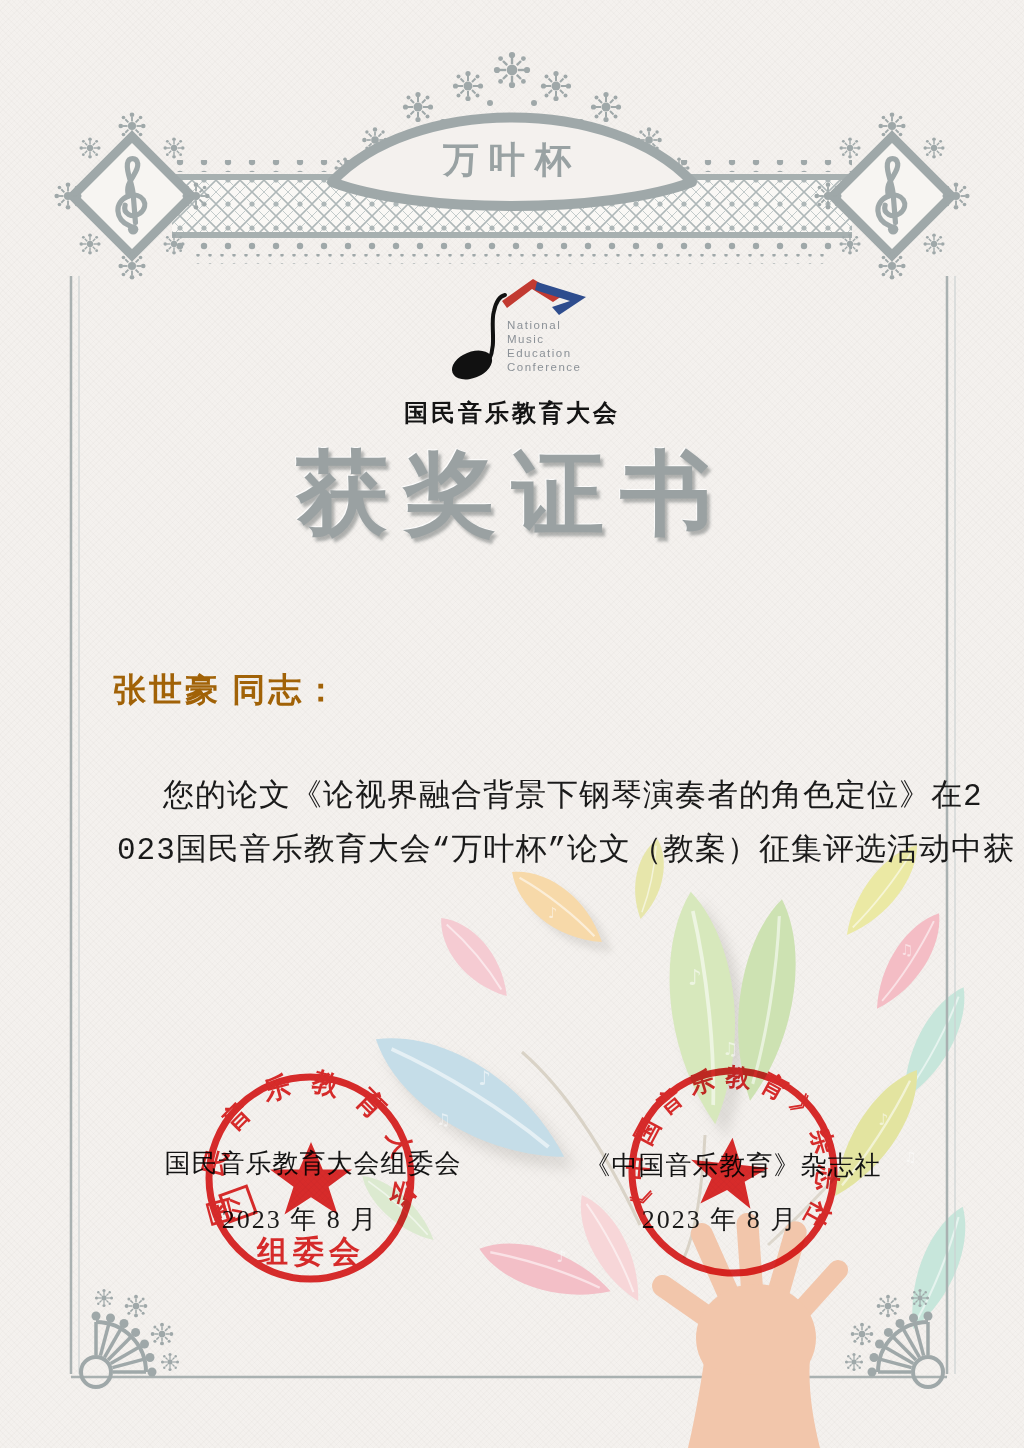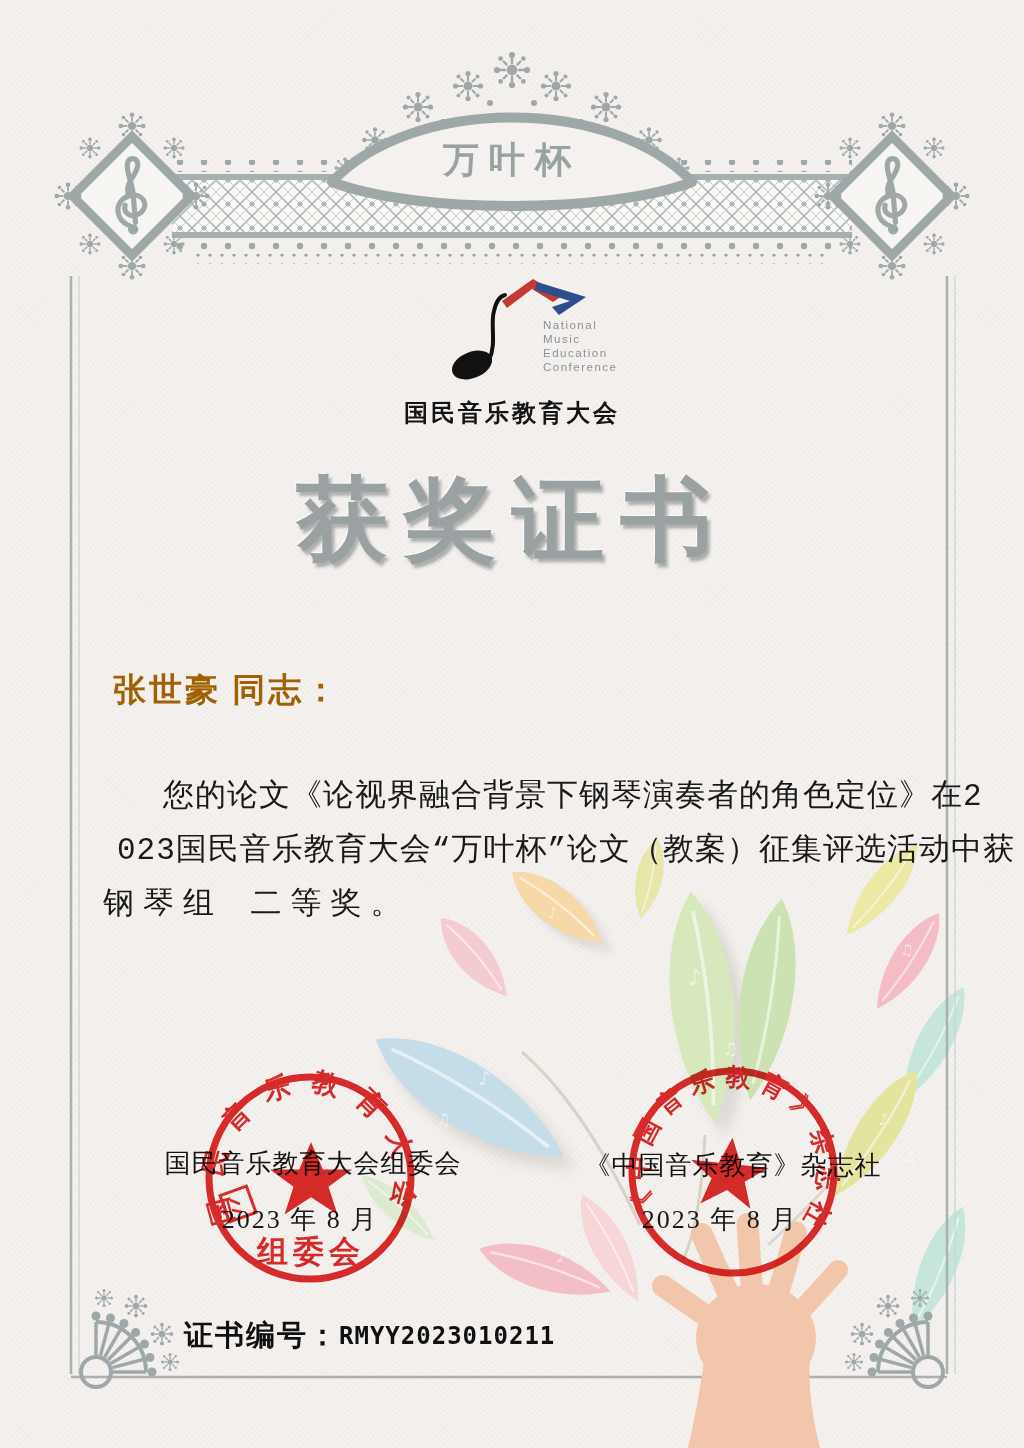--- a/index.html
+++ b/index.html
@@ -8,25 +8,25 @@
         font-family:"Liberation Serif", serif;}
   .tex{position:absolute;inset:0;z-index:0;
        background:
         repeating-linear-gradient(45deg, rgba(120,110,100,.028) 0 1px, transparent 1px 4px),
         repeating-linear-gradient(-45deg, rgba(120,110,100,.028) 0 1px, transparent 1px 4px);}
   svg{display:block;}
   .layer{position:absolute;left:0;top:0;}
 
   .logo-en{position:absolute;left:507px;top:318px;z-index:5;
            font-family:"Liberation Sans", sans-serif;font-size:11.5px;line-height:14px;
-           color:#8b9197;letter-spacing:1.5px;margin-left:36px;}
+           color:#8b9197;letter-spacing:1.5px;}
   .logo-cn{position:absolute;left:0;top:397px;width:1024px;text-align:center;z-index:5;
            font-family:"Liberation Sans", sans-serif;font-weight:700;font-size:24px;
            color:#141414;letter-spacing:3px;}
-  .cert-title{position:absolute;left:0;top:458px;width:1024px;text-align:center;z-index:5;
+  .cert-title{position:absolute;left:0;top:432px;width:1024px;text-align:center;z-index:5;
            font-size:92px;font-weight:700;color:#9aa1a2;letter-spacing:16px;
            text-shadow:3px 4px 3px rgba(90,98,98,.45), -1px -1px 0 rgba(255,255,255,.8);}
   .recipient{position:absolute;left:113px;top:668px;z-index:5;
            font-size:33px;font-weight:600;color:#a16207;letter-spacing:3px;}
   .bodyline{position:absolute;z-index:5;font-size:31px;color:#1a1a1a;letter-spacing:1px;white-space:nowrap;font-family:Liberation Mono, monospace;}
   .b1{left:163px;top:774px;}
   .b2{left:93px;top:828px;margin-left:24px;}
   .b3{left:103px;top:882px;letter-spacing:9px;}
   .orgname{position:absolute;z-index:5;width:360px;text-align:center;
            font-size:26px;color:#141414;letter-spacing:1px;}
@@ -259,30 +259,26 @@
     <div>Conference</div>
   </div>
   <div class="logo-cn">国民音乐教育大会</div>
 
   <div class="cert-title">获奖证书</div>
 
   <div class="recipient">张世豪 同志：</div>
 
   <div class="bodyline b1">您的论文《论视界融合背景下钢琴演奏者的角色定位》在2</div>
   <div class="bodyline b2">023国民音乐教育大会“万叶杯”论文（教案）征集评选活动中获</div>
-  <div class="bodyline b3">钢琴组 二等奖。</div>
 
   <div class="orgname" style="left:133px;top:1146px;">国民音乐教育大会组委会</div>
   <div class="orgname" style="left:553px;top:1148px;">《中国音乐教育》杂志社</div>
   <div class="dateline" style="left:120px;top:1202px;">2023 年 8 月</div>
   <div class="dateline" style="left:540px;top:1202px;">2023 年 8 月</div>
 
-  <div class="certno">
-    <span class="lbl">证书编号：</span><span class="num">RMYY2023010211</span>
-  </div>
 
   <svg class="layer sealsvg" style="z-index:6" width="1024" height="1448" viewBox="0 0 1024 1448">
     <defs>
       <path id="arcL" d="M 232 1214 A 86 86 0 1 1 388 1214" fill="none"></path>
       <path id="arcR" d="M 655 1208 A 86 86 0 1 1 811 1208" fill="none"></path>
       <polygon id="star" points="0,-40 11.8,-12.4 41,-12.4 17.5,4.7 26.5,32.4 0,15.2 -26.5,32.4 -17.5,4.7 -41,-12.4 -11.8,-12.4"></polygon>
     </defs>
 
     <g opacity=".93">
       <circle cx="310" cy="1178" r="101" fill="none" stroke="#df1e1e" stroke-width="7"></circle>

